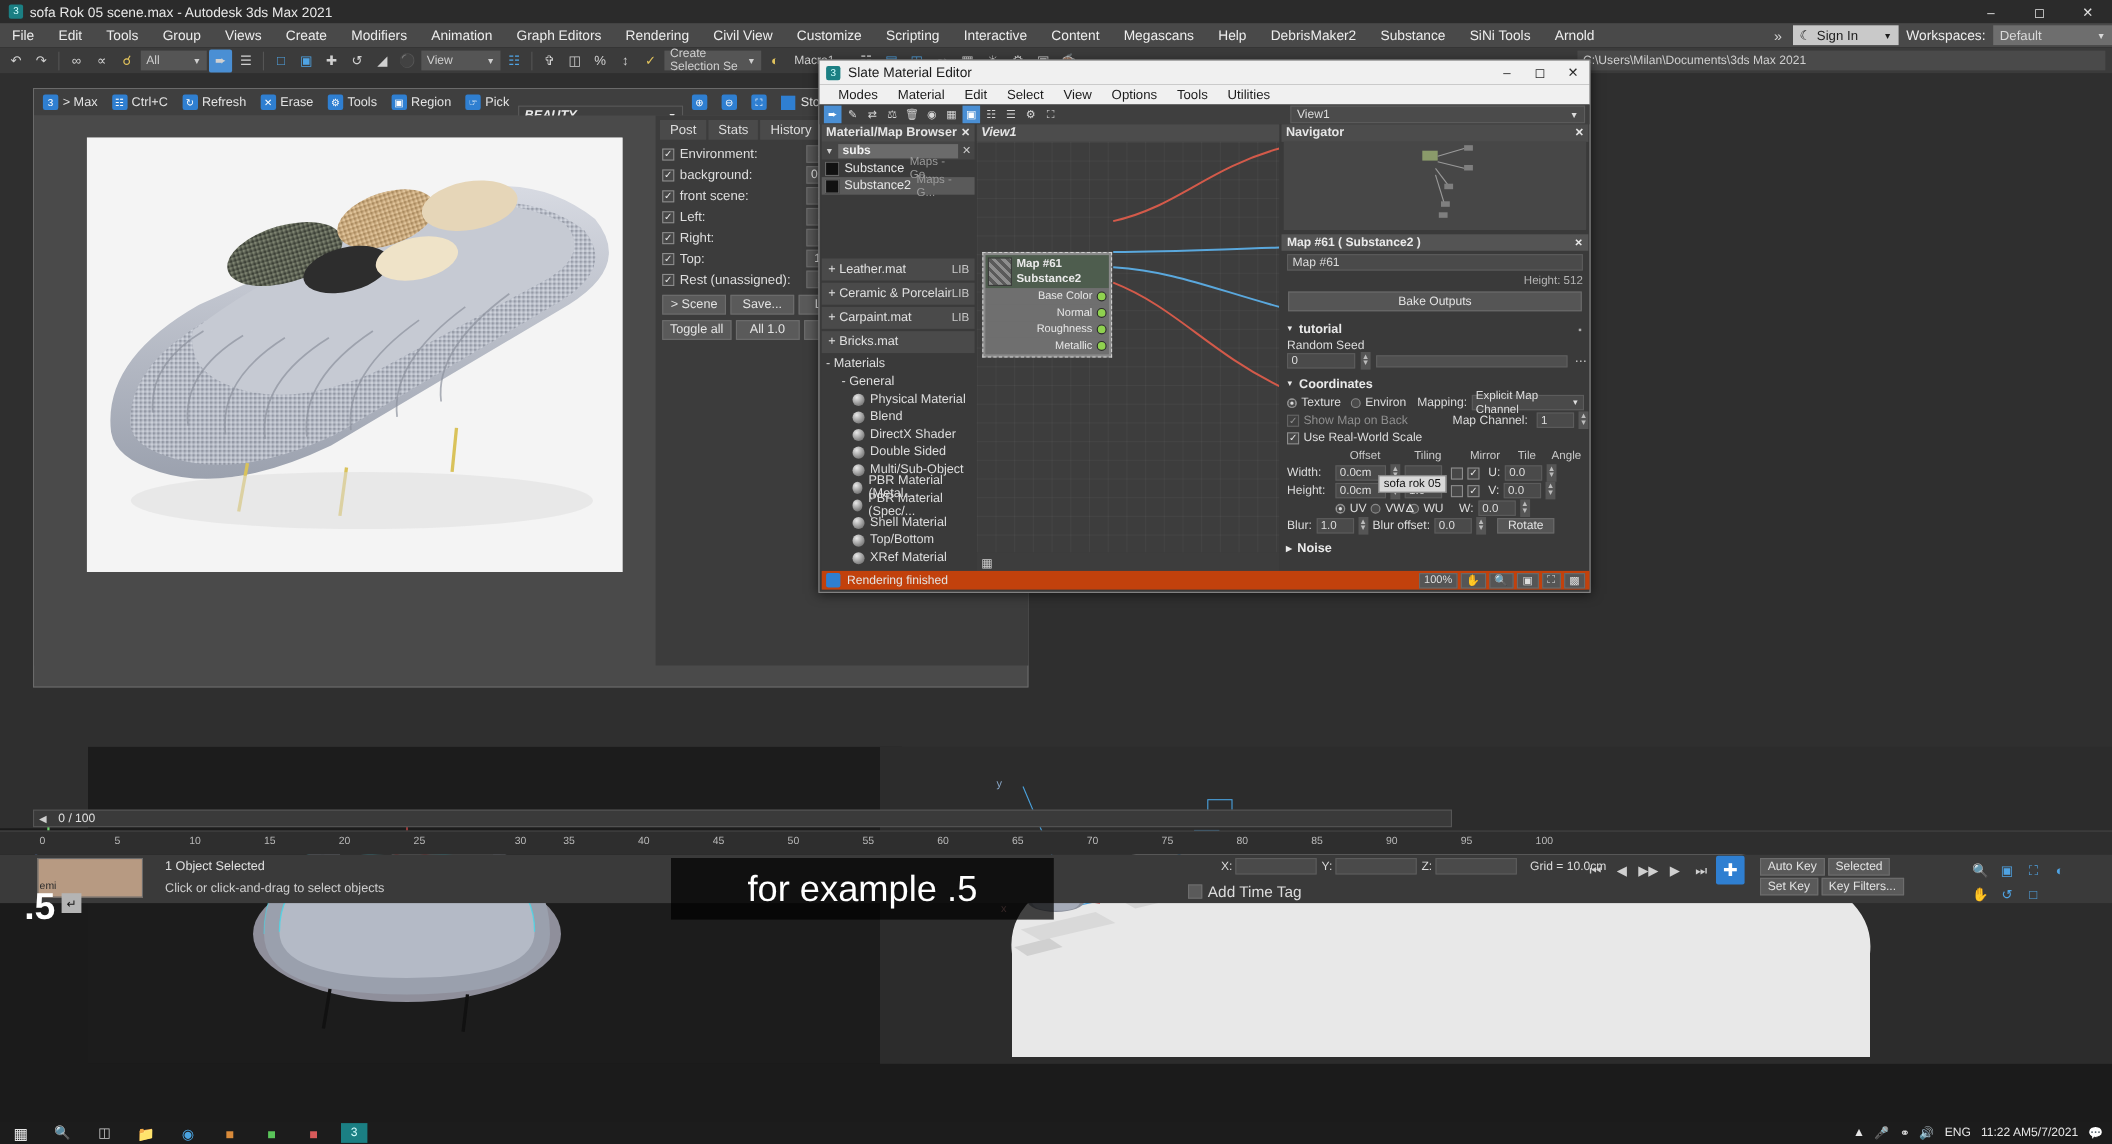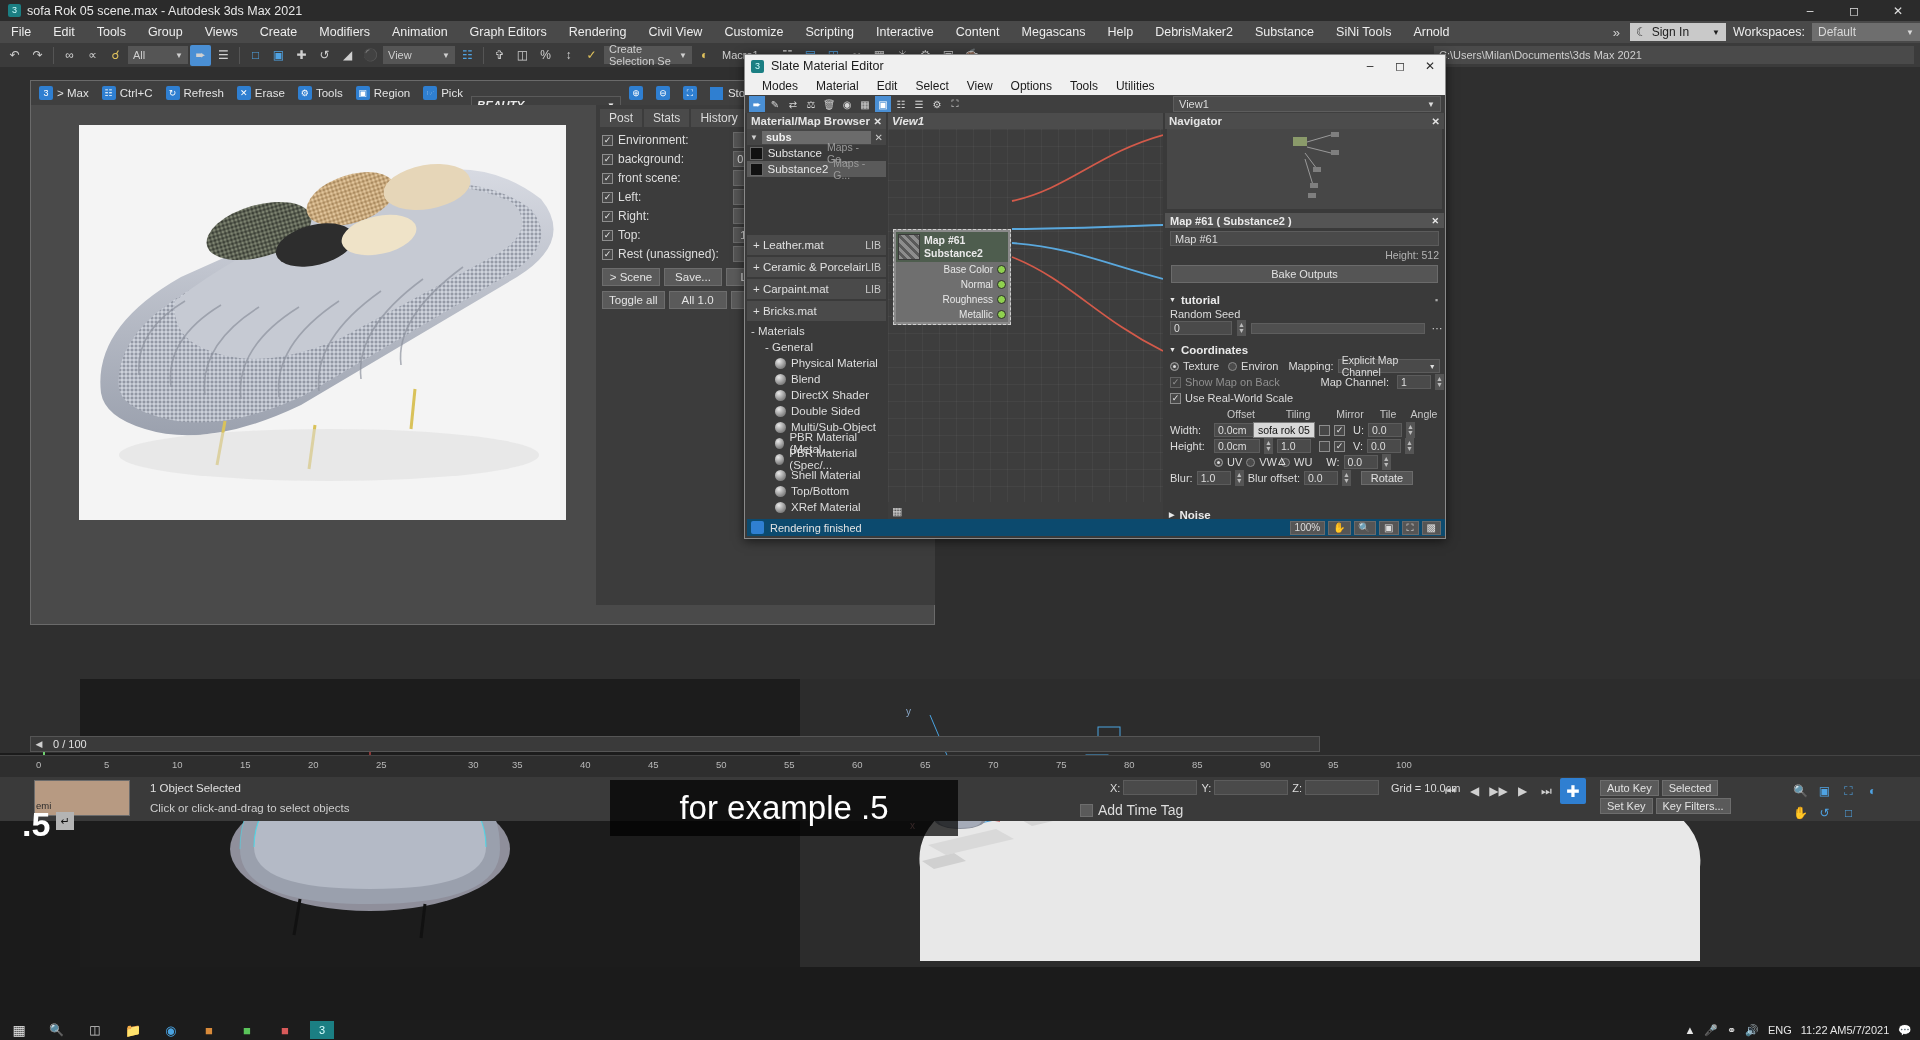--- a/index.html
+++ b/index.html
@@ -175,21 +175,21 @@
   .radio { width:9px; height:9px; border-radius:50%; border:1px solid #8a8a8a; background:#4a4a4a; }
   .radio.on { background:#dcdcdc; box-shadow:inset 0 0 0 2px #4a4a4a; }
   .spinbox { height:14px; background:#4a4a4a; border:1px solid #5c5c5c; color:#dedede;
      font-size:10.5px; display:flex; align-items:center; padding:0 3px; }
   .btnGrey { background:#555; border:1px solid #6b6b6b; color:#e2e2e2; font-size:11px;
      display:flex; align-items:center; justify-content:center; }
   #tooltip { position:absolute; background:#d8d8d8; border:1px solid #7a7a7a; color:#111;
      font-size:10.5px; padding:1px 4px; }
 
   #smeStatus { position:absolute; left:2px; bottom:2px; width:698px; height:17px;
-     background:#0c4a6e; display:flex; align-items:center; padding:0 4px; gap:6px; }
+     background:#c2410c; display:flex; align-items:center; padding:0 4px; gap:6px; }
   #smeStatus .txt { font-size:11px; color:#e3e3e3; }
   #smeZoom { margin-left:auto; display:flex; align-items:center; gap:3px; }
   #smeZoom .z { background:#555; border:1px solid #6a6a6a; font-size:10px; color:#ddd;
      padding:0 4px; height:14px; display:flex; align-items:center; }
 
   
   #timebar { left:30px; top:736px; width:1290px; height:16px; background:#3a3a3a;
      border:1px solid #555; display:flex; align-items:center; }
   #timebar .tl { width:16px; text-align:center; font-size:9px; color:#cfcfcf; }
   #timebar .fr { margin-left:6px; font-size:11px; color:#e0e0e0; }
@@ -881,27 +881,27 @@
         </div>
         <div class="pRow">
           <span>Blur:</span>
           <span class="spinbox" style="width:34px">1.0</span>
           <span class="spin">▲<br>▼</span>
           <span>Blur offset:</span>
           <span class="spinbox" style="width:34px">0.0</span>
           <span class="spin">▲<br>▼</span>
           <span class="btnGrey" style="height:14px;width:52px;margin-left:6px">Rotate</span>
         </div>
-        <div class="rollHdr" style="margin-top:20px">
+        <div class="rollHdr" style="margin-top:4px">
           <span class="ar">▶</span>
           <span>Noise</span>
         </div>
       </div>
 
-      <div id="tooltip" style="left:508px;top:309px">sofa rok 05</div>
+      <div id="tooltip" style="left:508px;top:319px">sofa rok 05</div>
 
       <div class="abs" style="left:533px;top:338px;color:#fff;font-size:15px">▵</div>
     </div>
 
     <div id="smeStatus">
       <span style="width:13px;height:13px;background:#2f7fd1;border-radius:2px"></span>
       <span class="txt">Rendering finished</span>
       <span id="smeZoom">
         <span class="z">100%</span>
         <span class="z">✋</span>

